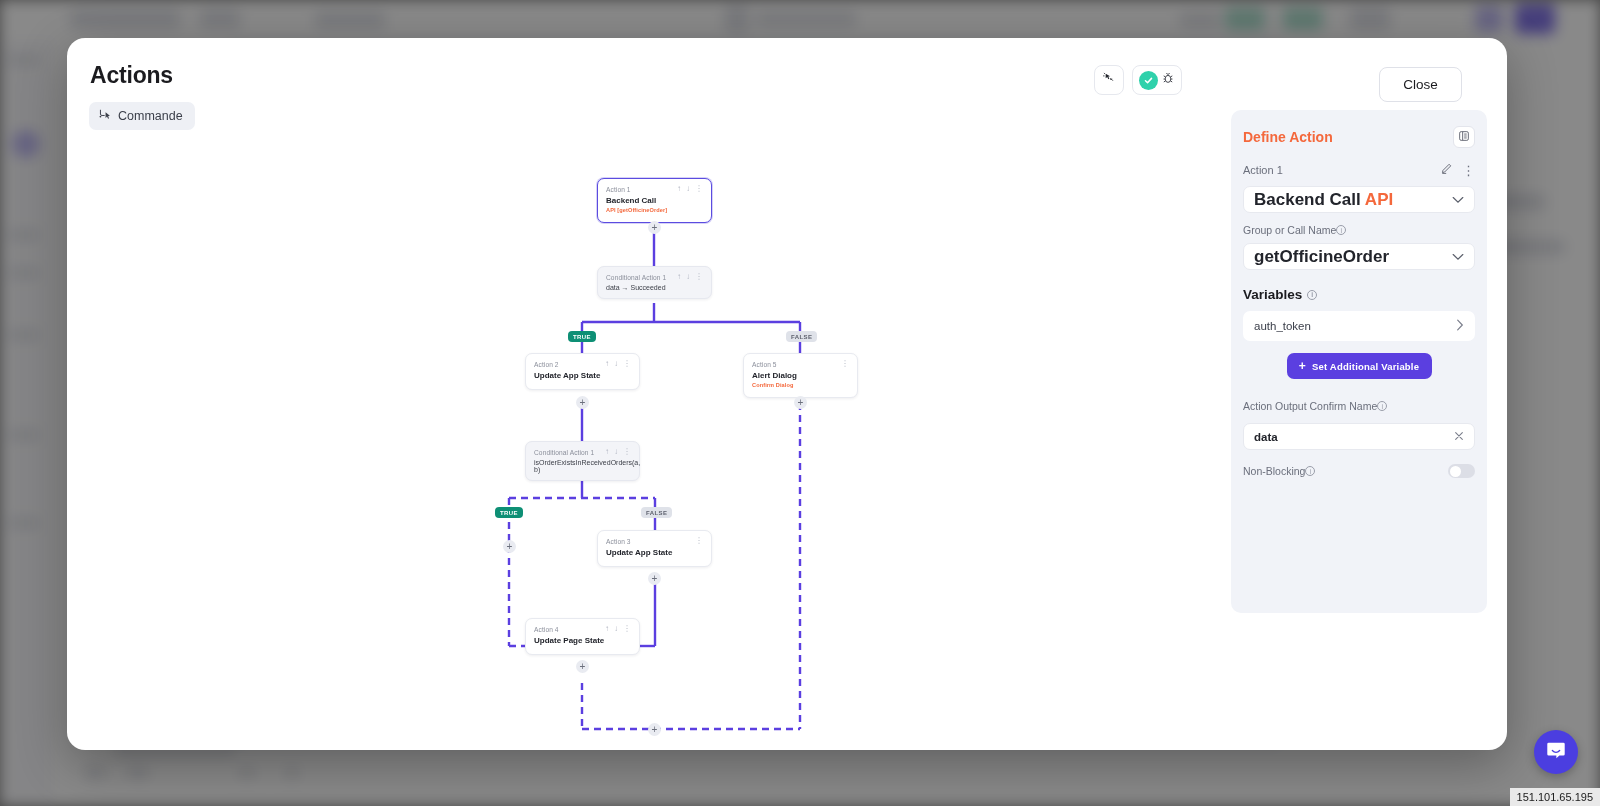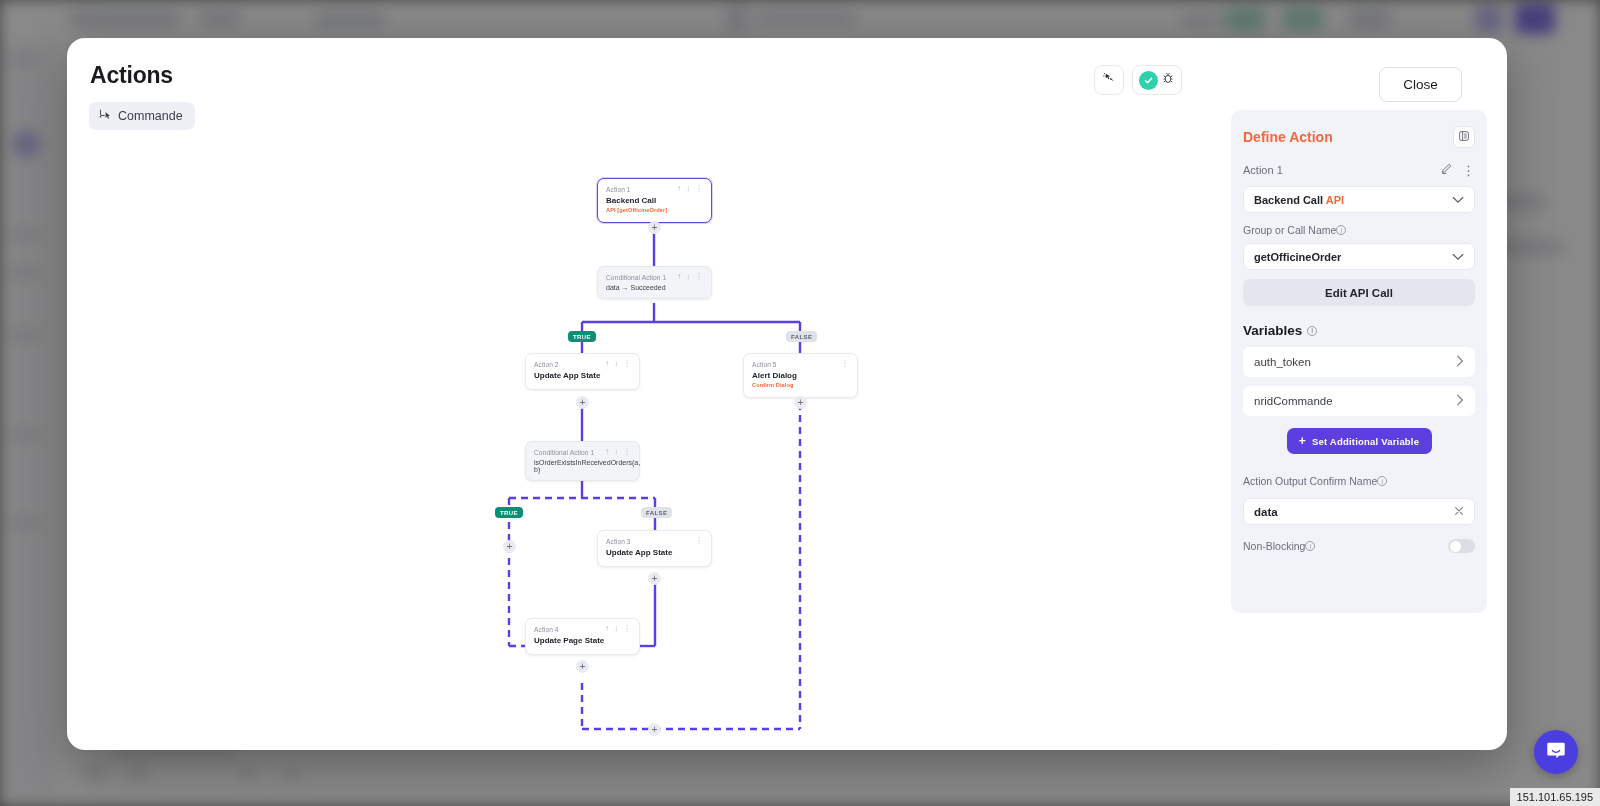--- a/index.html
+++ b/index.html
@@ -138,21 +138,21 @@
     width:22px; height:22px; border:1px solid #e3e5ec; border-radius:6px; background:#fff;
     display:flex; align-items:center; justify-content:center; cursor:pointer;
   }
   .row-actionname { display:flex; align-items:center; justify-content:space-between; margin-top:13px; }
   .lbl-muted { font-size:11px; color:#6b6f7c; }
   .mini-icons { display:flex; gap:9px; align-items:center; color:#6b6f7c; }
 
   .select {
     margin-top:7px; height:27px; background:#fff; border:1px solid #e7e9ef; border-radius:7px;
     display:flex; align-items:center; justify-content:space-between;
-    padding:0 10px; font-size:11px; font-weight:700; color:#22242b; cursor:pointer;
+    padding:0 10px; font-size:17px; font-weight:700; color:#22242b; cursor:pointer;
   }
   .select .api-tag { color:#f4683c; font-weight:700; }
   .select .chev { color:#5c606c; font-size:11px; }
 
   .field-label { margin-top:11px; font-size:10.5px; color:#6b6f7c; display:flex; align-items:center; gap:0; }
 
   .btn-grey {
     margin-top:9px; height:27px; background:#e4e6ee; border-radius:7px;
     display:flex; align-items:center; justify-content:center;
     font-size:11.5px; font-weight:700; color:#22242b; cursor:pointer;
@@ -477,44 +477,35 @@
 
     <div class="select">
       <span>getOfficineOrder</span>
       <span class="chev">
         <svg width="12" height="8" viewBox="0 0 14 9" fill="none" stroke="#5c606c" stroke-width="1.4" stroke-linecap="round">
           <path d="M1.4 1.6 L7 7 L12.6 1.6"></path>
         </svg>
       </span>
     </div>
 
-    <div class="btn-grey">Edit API Call</div>
 
     <div class="sec-title">
       <span>Variables</span>
       <i class="info-i">i</i>
     </div>
 
     <div class="var-row">
       <span>auth_token</span>
       <span class="chev">
         <svg width="8" height="12" viewBox="0 0 9 14" fill="none" stroke="#7a7e8b" stroke-width="1.4" stroke-linecap="round">
           <path d="M1.8 1.4 L7.2 7 L1.8 12.6"></path>
         </svg>
       </span>
     </div>
 
-    <div class="var-row">
-      <span>nridCommande</span>
-      <span class="chev">
-        <svg width="8" height="12" viewBox="0 0 9 14" fill="none" stroke="#7a7e8b" stroke-width="1.4" stroke-linecap="round">
-          <path d="M1.8 1.4 L7.2 7 L1.8 12.6"></path>
-        </svg>
-      </span>
-    </div>
 
     <div class="btn-primary">
       <span style="font-size:12px;">+</span>
       <span>Set Additional Variable</span>
     </div>
 
     <div class="field-label" style="margin-top:21px;">
       <span>Action Output Confirm Name</span>
       <i class="info-i">i</i>
     </div>

